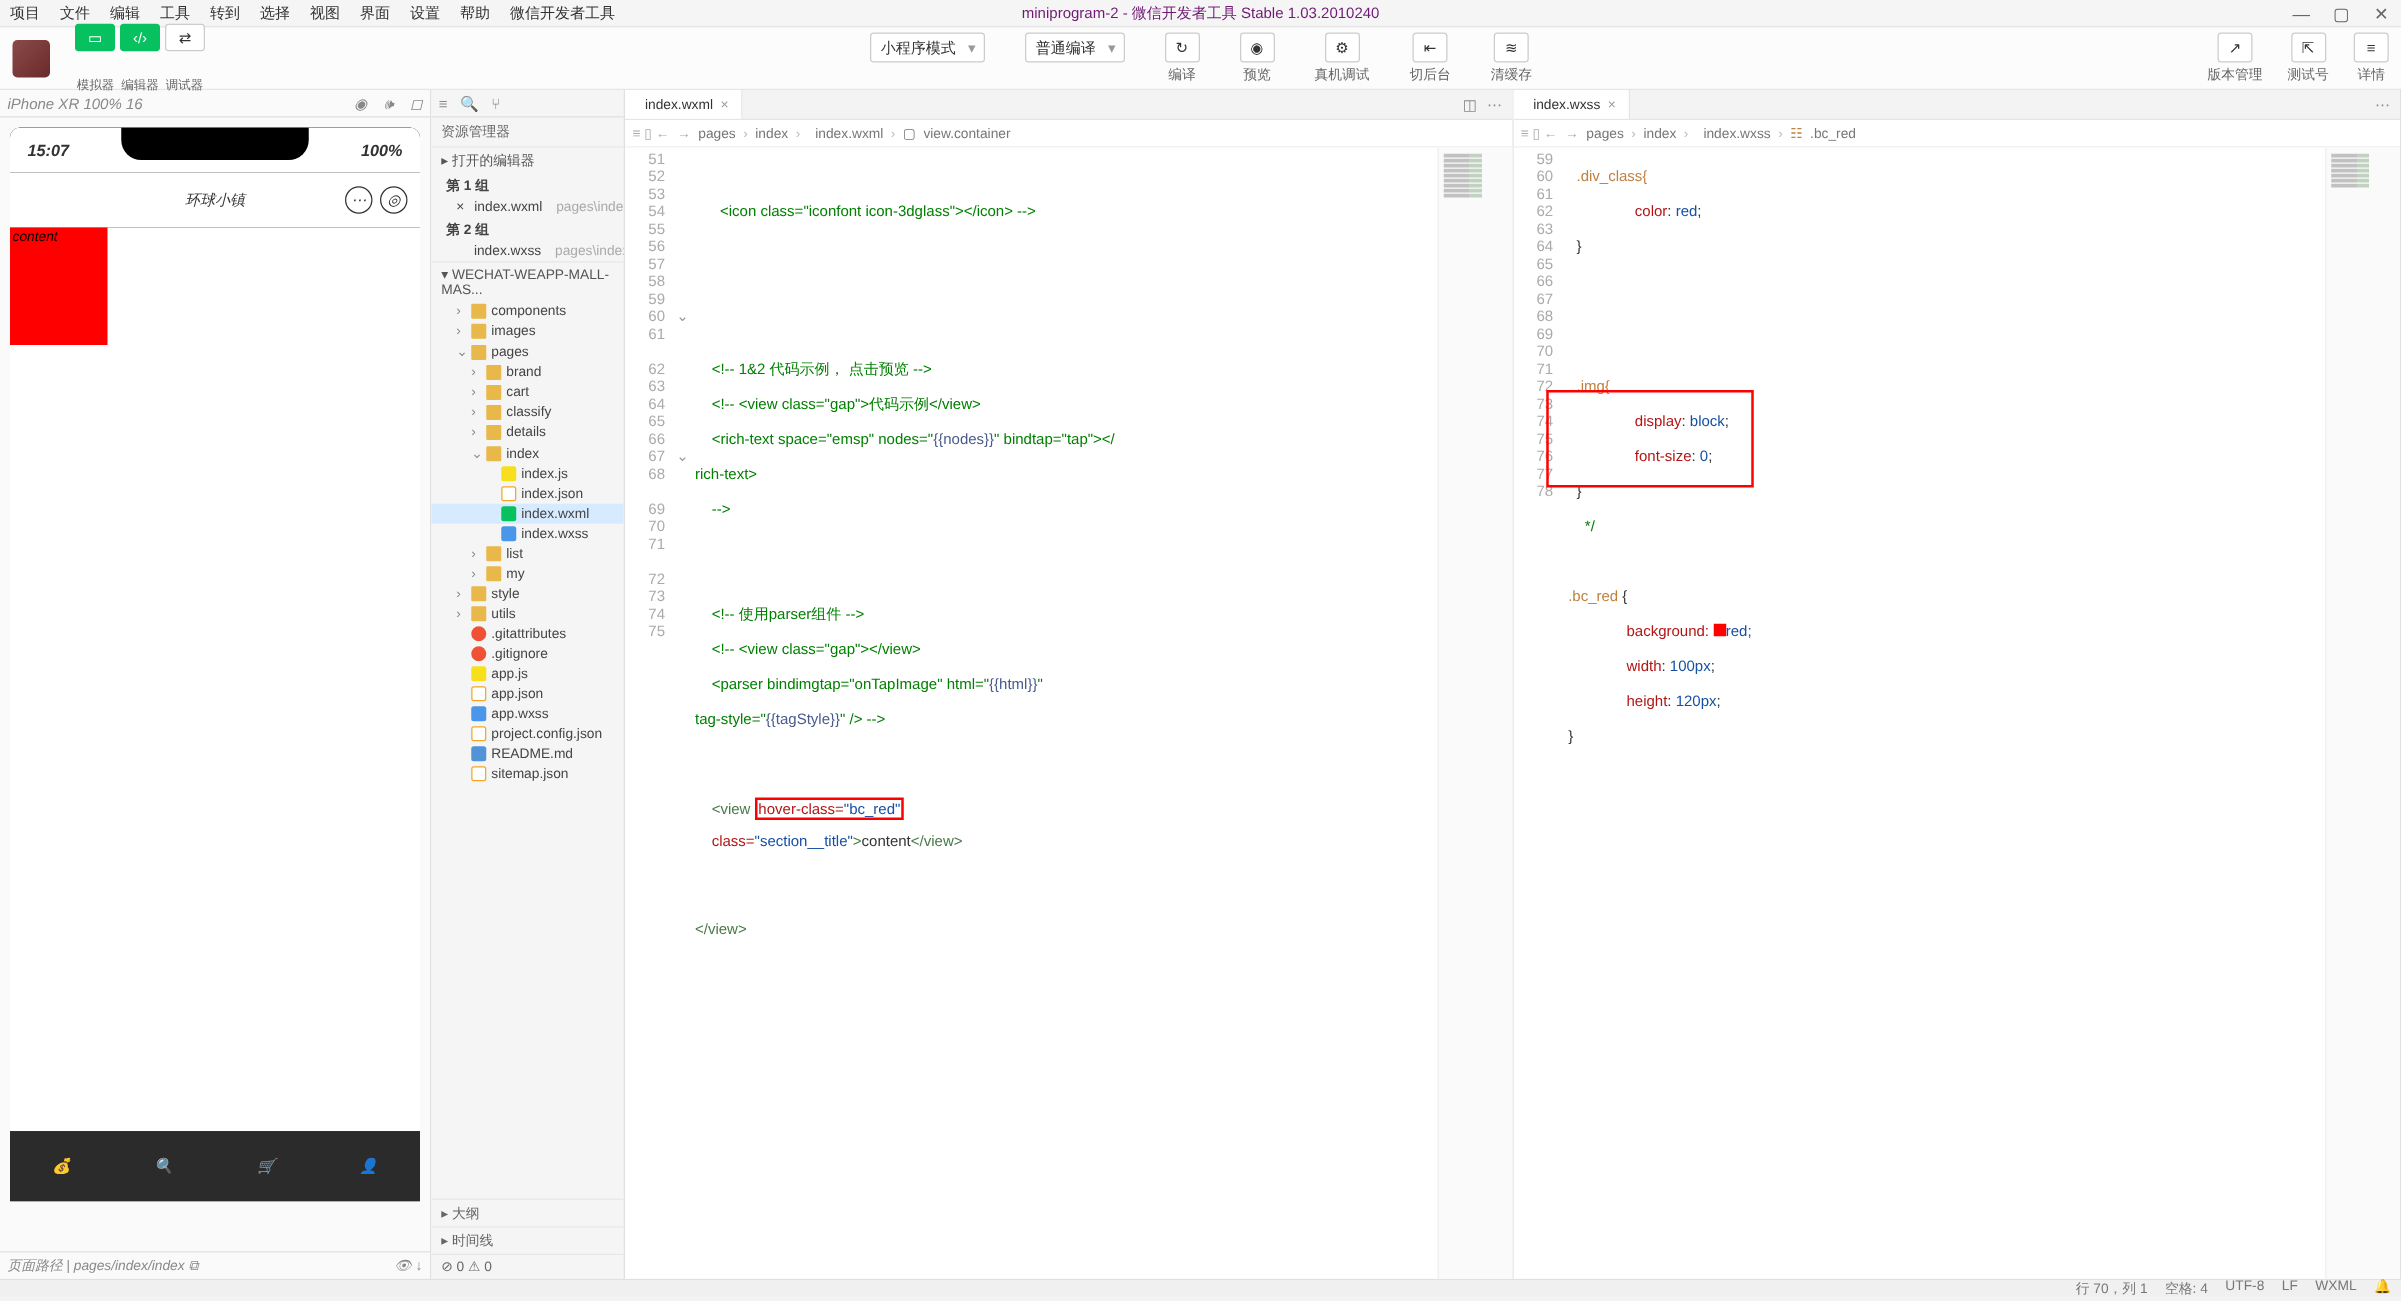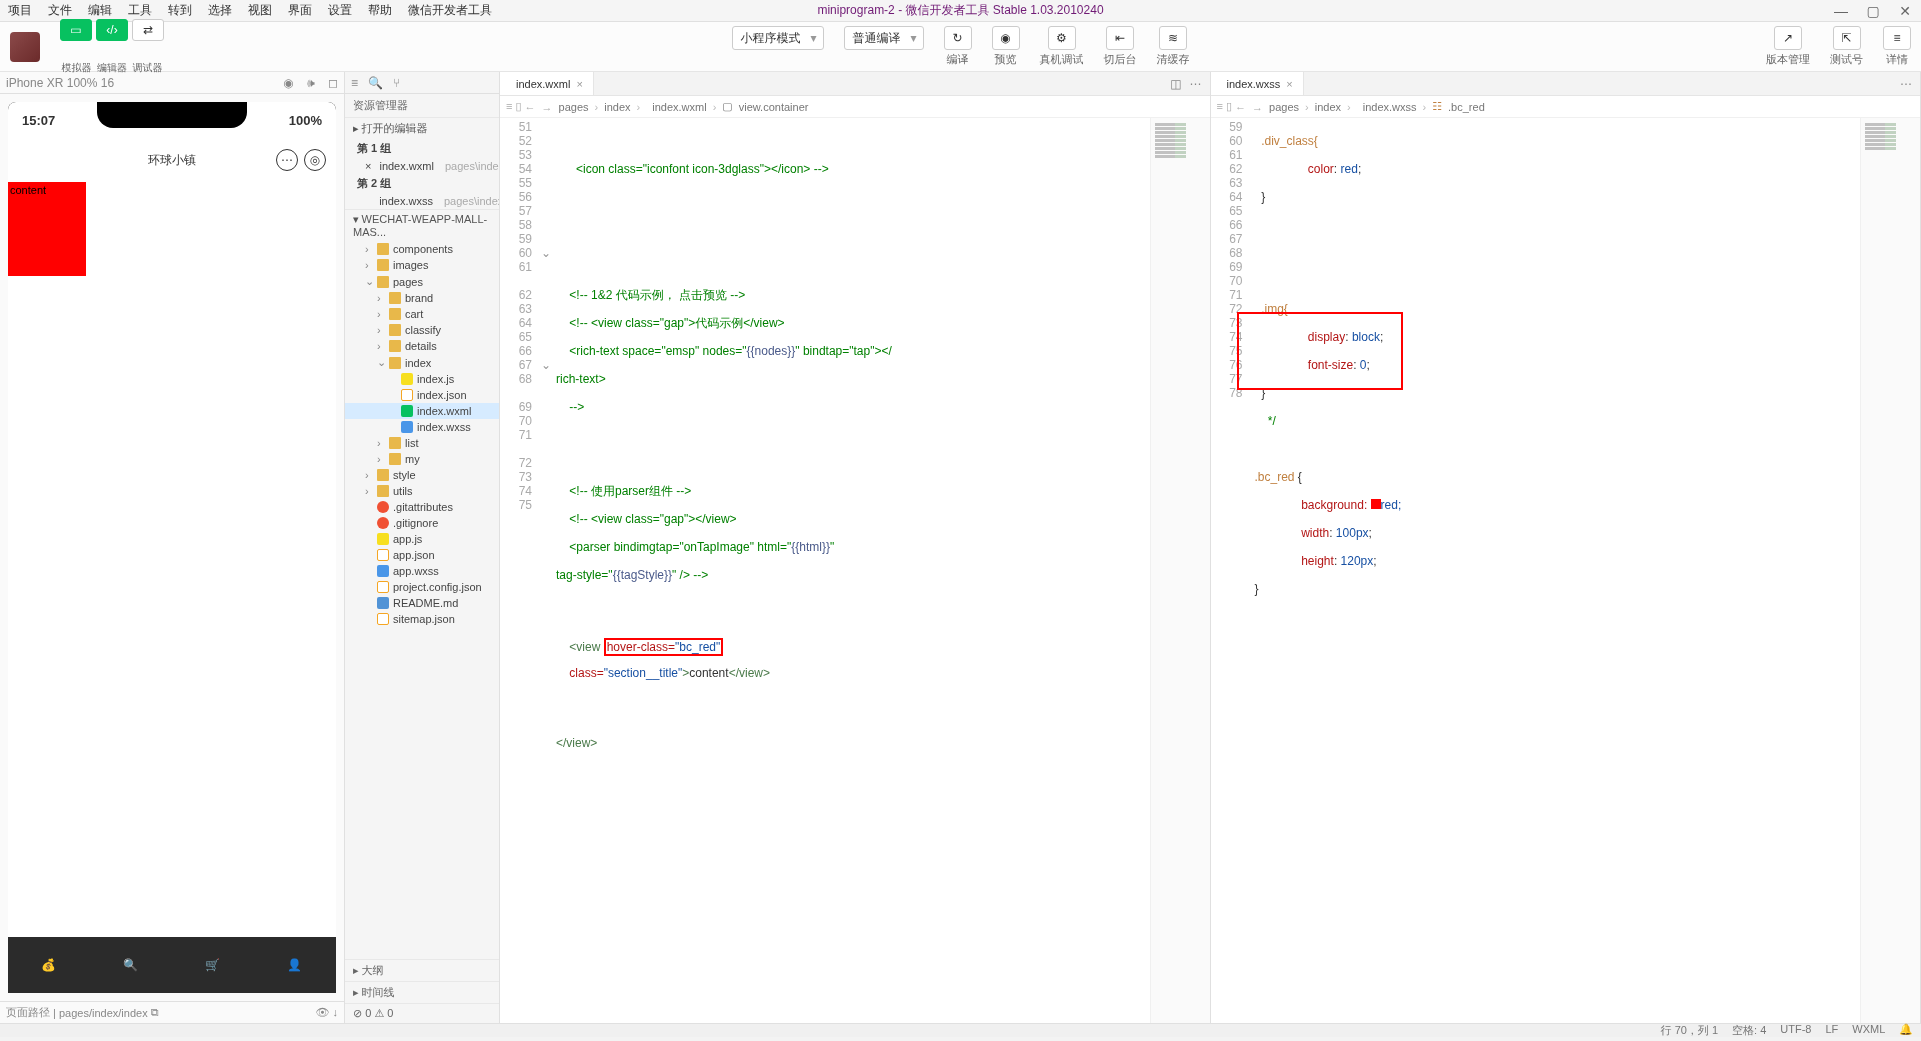--- a/index.html
+++ b/index.html
@@ -10,45 +10,45 @@
 .menubar .winbtns { margin-left:auto; display:flex; }
 .menubar .winbtns span { width:32px; text-align:center; cursor:pointer; font-size:14px; color:#666; }
 .toolbar { height:50px; background:#fcfcfc; border-bottom:1px solid #e5e5e5; display:flex; align-items:center; padding:0 10px; position:relative; }
 .toolbar .avatar { width:30px; height:30px; border-radius:4px; background:linear-gradient(135deg,#8b4a4a,#6b2a2a); margin-right:20px; }
 .toolbar .btngroup { display:flex; flex-direction:column; align-items:center; margin-right:15px; }
 .toolbar .btngroup .btns { display:flex; gap:4px; }
 .toolbar .btn { width:32px; height:22px; border:1px solid #ccc; border-radius:3px; display:flex; align-items:center; justify-content:center; cursor:pointer; background:#fff; }
 .toolbar .btn.green { background:#07c160; border-color:#07c160; color:#fff; }
 .toolbar .btn.green2 { background:#07c160; border-color:#07c160; color:#fff; }
 .toolbar .lbls { font-size:10px; color:#666; margin-top:20px; }
-.toolbar .center { position:absolute; left:50%; transform:translateX(-50%); display:flex; align-items:flex-start; gap:20px; }
+.toolbar .center { position:absolute; left:50%; transform:translateX(-50%); display:flex; align-items:flex-start; gap:32px; }
 .toolbar .dropdown { height:24px; border:1px solid #ccc; border-radius:3px; padding:0 22px 0 8px; background:#fff; display:flex; align-items:center; position:relative; cursor:pointer; font-size:12px; }
 .toolbar .dropdown:after { content:"▾"; position:absolute; right:6px; color:#999; }
 .toolbar .actcol { display:flex; flex-direction:column; align-items:center; gap:2px; }
 .toolbar .actcol .b { width:28px; height:24px; border:1px solid #ccc; border-radius:3px; background:#fff; display:flex; align-items:center; justify-content:center; cursor:pointer; }
 .toolbar .actcol .t { font-size:11px; color:#666; }
 .toolbar .right { margin-left:auto; display:flex; gap:20px; }
 
 .body { display:flex; height:calc(100% - 72px - 18px); }
-.simulator { width:345px; border-right:1px solid #e0e0e0; background:#fafafa; display:flex; flex-direction:column; }
+.simulator { width:345px; border-right:1px solid #e0e0e0; background:#fafafa; display:flex; flex-direction:column;font-style:italic; }
 .sim-top { height:22px; border-bottom:1px solid #e0e0e0; display:flex; align-items:center; padding:0 6px; justify-content:space-between; }
 .sim-top .device { color:#888; }
 .sim-top .icons span { margin-left:10px; color:#888; cursor:pointer; }
 .phone { margin:8px; background:#000; border-radius:8px 8px 0 0; flex:1; position:relative; overflow:hidden; }
 .phone .notch { position:absolute; top:0; left:50%; transform:translateX(-50%); width:150px; height:26px; background:#000; border-radius:0 0 16px 16px; z-index:5; }
 .phone .statusbar { height:36px; background:#fff; display:flex; align-items:center; justify-content:space-between; padding:0 14px; font-size:13px; font-weight:600; }
 .phone .nav { height:44px; background:#fff; display:flex; align-items:center; justify-content:center; position:relative; }
 .phone .nav .caps { position:absolute; right:10px; display:flex; gap:6px; }
 .phone .nav .cap { width:22px; height:22px; border:1.5px solid #333; border-radius:50%; display:flex; align-items:center; justify-content:center; cursor:pointer; }
 .phone .content { background:#fff; height:calc(100% - 80px - 56px); position:relative; }
 .phone .redbox { width:78px; height:94px; background:#ff0000; color:#000; font-size:11px; padding:2px; }
 .phone .tabbar { position:absolute; bottom:0; left:0; right:0; height:56px; background:#2b2b2b; display:flex; }
 .phone .tabbar .tb { flex:1; display:flex; align-items:center; justify-content:center; color:#aaa; }
 .phone .tabbar .tb.active { color:#ffcc00; }
-.sim-bot { height:22px; border-top:1px solid #e0e0e0; display:flex; align-items:center; padding:0 6px; font-size:11px; color:#888; }
+.sim-bot { height:22px; border-top:1px solid #e0e0e0; display:flex; align-items:center; padding:0 6px; font-size:11px; color:#888;margin-top:32px; }
 
 .filetree { width:155px; border-right:1px solid #e0e0e0; background:#f5f5f5; display:flex; flex-direction:column; overflow:hidden; }
 .ft-top { height:22px; border-bottom:1px solid #e0e0e0; display:flex; align-items:center; padding:0 6px; gap:10px; }
 .ft-top span { color:#888; cursor:pointer; }
 .ft-title { padding:4px 8px; font-size:11px; color:#666; }
 .ft-sec { padding:3px 8px; font-size:11px; color:#555; border-top:1px solid #e8e8e8; cursor:pointer; }
 .ft-item { padding:2px 0 2px 12px; font-size:11px; color:#444; display:flex; align-items:center; gap:4px; cursor:pointer; white-space:nowrap; overflow:hidden; }
 .ft-item.sel { background:#d6ebff; }
 .ft-item .exp { width:8px; color:#888; }
 .ft-item .ic { width:12px; height:12px; display:inline-block; }

